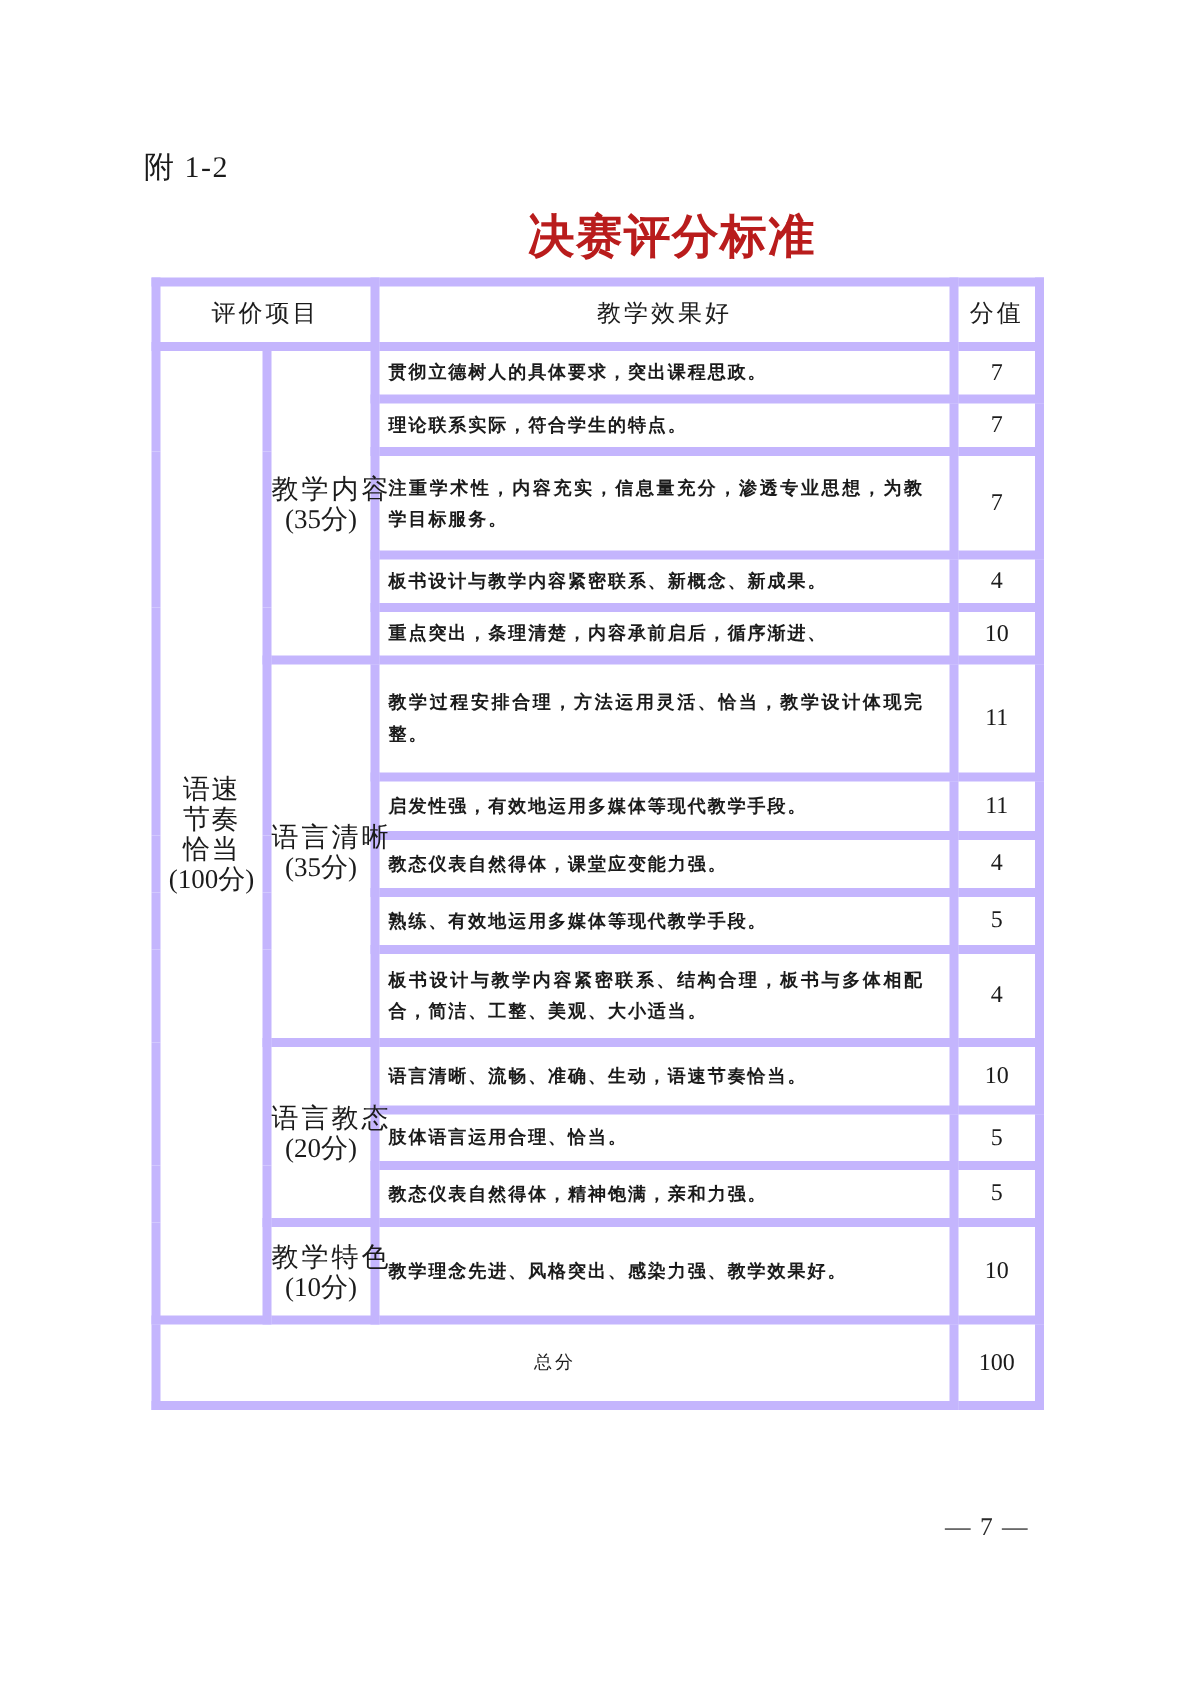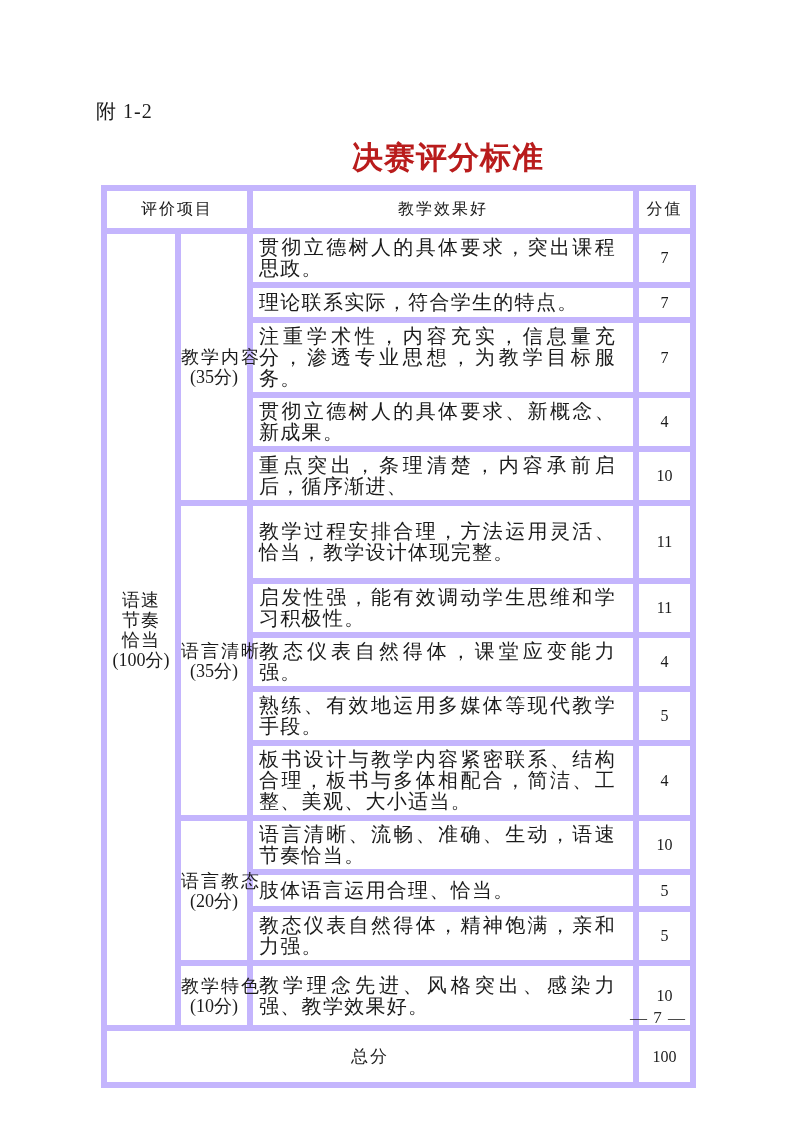--- a/index.html
+++ b/index.html
@@ -42,25 +42,26 @@
   table.scoring-table td {
     border: 6px solid #c4b5fd;
     vertical-align: middle;
   }
   td.th {
     text-align: center;
     font-size: 16px;
     letter-spacing: 2px;
   }
   td.content-cell {
-    font-size: 20px;
+    font-size: 12px;
     letter-spacing: 1.3px;
     line-height: 21px;
     padding: 3px 17px 3px 6px;
     text-align: justify;
+    font-weight: bold;
   }
   td.score-cell {
     text-align: center;
     font-size: 16px;
   }
   td.cat-cell, td.grp-cell {
     text-align: center;
     font-size: 18px;
     padding: 0;
   }
@@ -75,21 +76,21 @@
     line-height: 20px;
     white-space: nowrap;
   }
   .grp-label {
     letter-spacing: 2px;
     line-height: 20px;
     white-space: nowrap;
   }
   td.total-cell {
     text-align: center;
-    font-size: 17px;
+    font-size: 12px;
     letter-spacing: 2px;
   }
   .page-number {
     position: absolute;
     left: 630px;
     top: 1008px;
     font-size: 17px;
     color: #2a2a2a;
     letter-spacing: 1px;
   }
@@ -131,38 +132,38 @@
       </tr>
       <tr style="height:35px">
         <td class="content-cell">理论联系实际，符合学生的特点。</td>
         <td class="score-cell">7</td>
       </tr>
       <tr style="height:69px">
         <td class="content-cell">注重学术性，内容充实，信息量充分，渗透专业思想，为教学目标服务。</td>
         <td class="score-cell">7</td>
       </tr>
       <tr style="height:35px">
-        <td class="content-cell">贯彻立德树人的具体要求、新概念、新成果。</td>
+        <td class="content-cell">板书设计与教学内容紧密联系、新概念、新成果。</td>
         <td class="score-cell">4</td>
       </tr>
       <tr style="height:35px">
         <td class="content-cell">重点突出，条理清楚，内容承前启后，循序渐进、</td>
         <td class="score-cell">10</td>
       </tr>
 
       <tr style="height:78px">
         <td rowspan="5" class="grp-cell">
           <div class="grp-label">语言清晰</div>
           <div class="grp-sub">(35分)</div>
         </td>
         <td class="content-cell">教学过程安排合理，方法运用灵活、恰当，教学设计体现完整。</td>
         <td class="score-cell">11</td>
       </tr>
       <tr style="height:39px">
-        <td class="content-cell">启发性强，能有效调动学生思维和学习积极性。</td>
+        <td class="content-cell">启发性强，有效地运用多媒体等现代教学手段。</td>
         <td class="score-cell">11</td>
       </tr>
       <tr style="height:38px">
         <td class="content-cell">教态仪表自然得体，课堂应变能力强。</td>
         <td class="score-cell">4</td>
       </tr>
       <tr style="height:38px">
         <td class="content-cell">熟练、有效地运用多媒体等现代教学手段。</td>
         <td class="score-cell">5</td>
       </tr>

